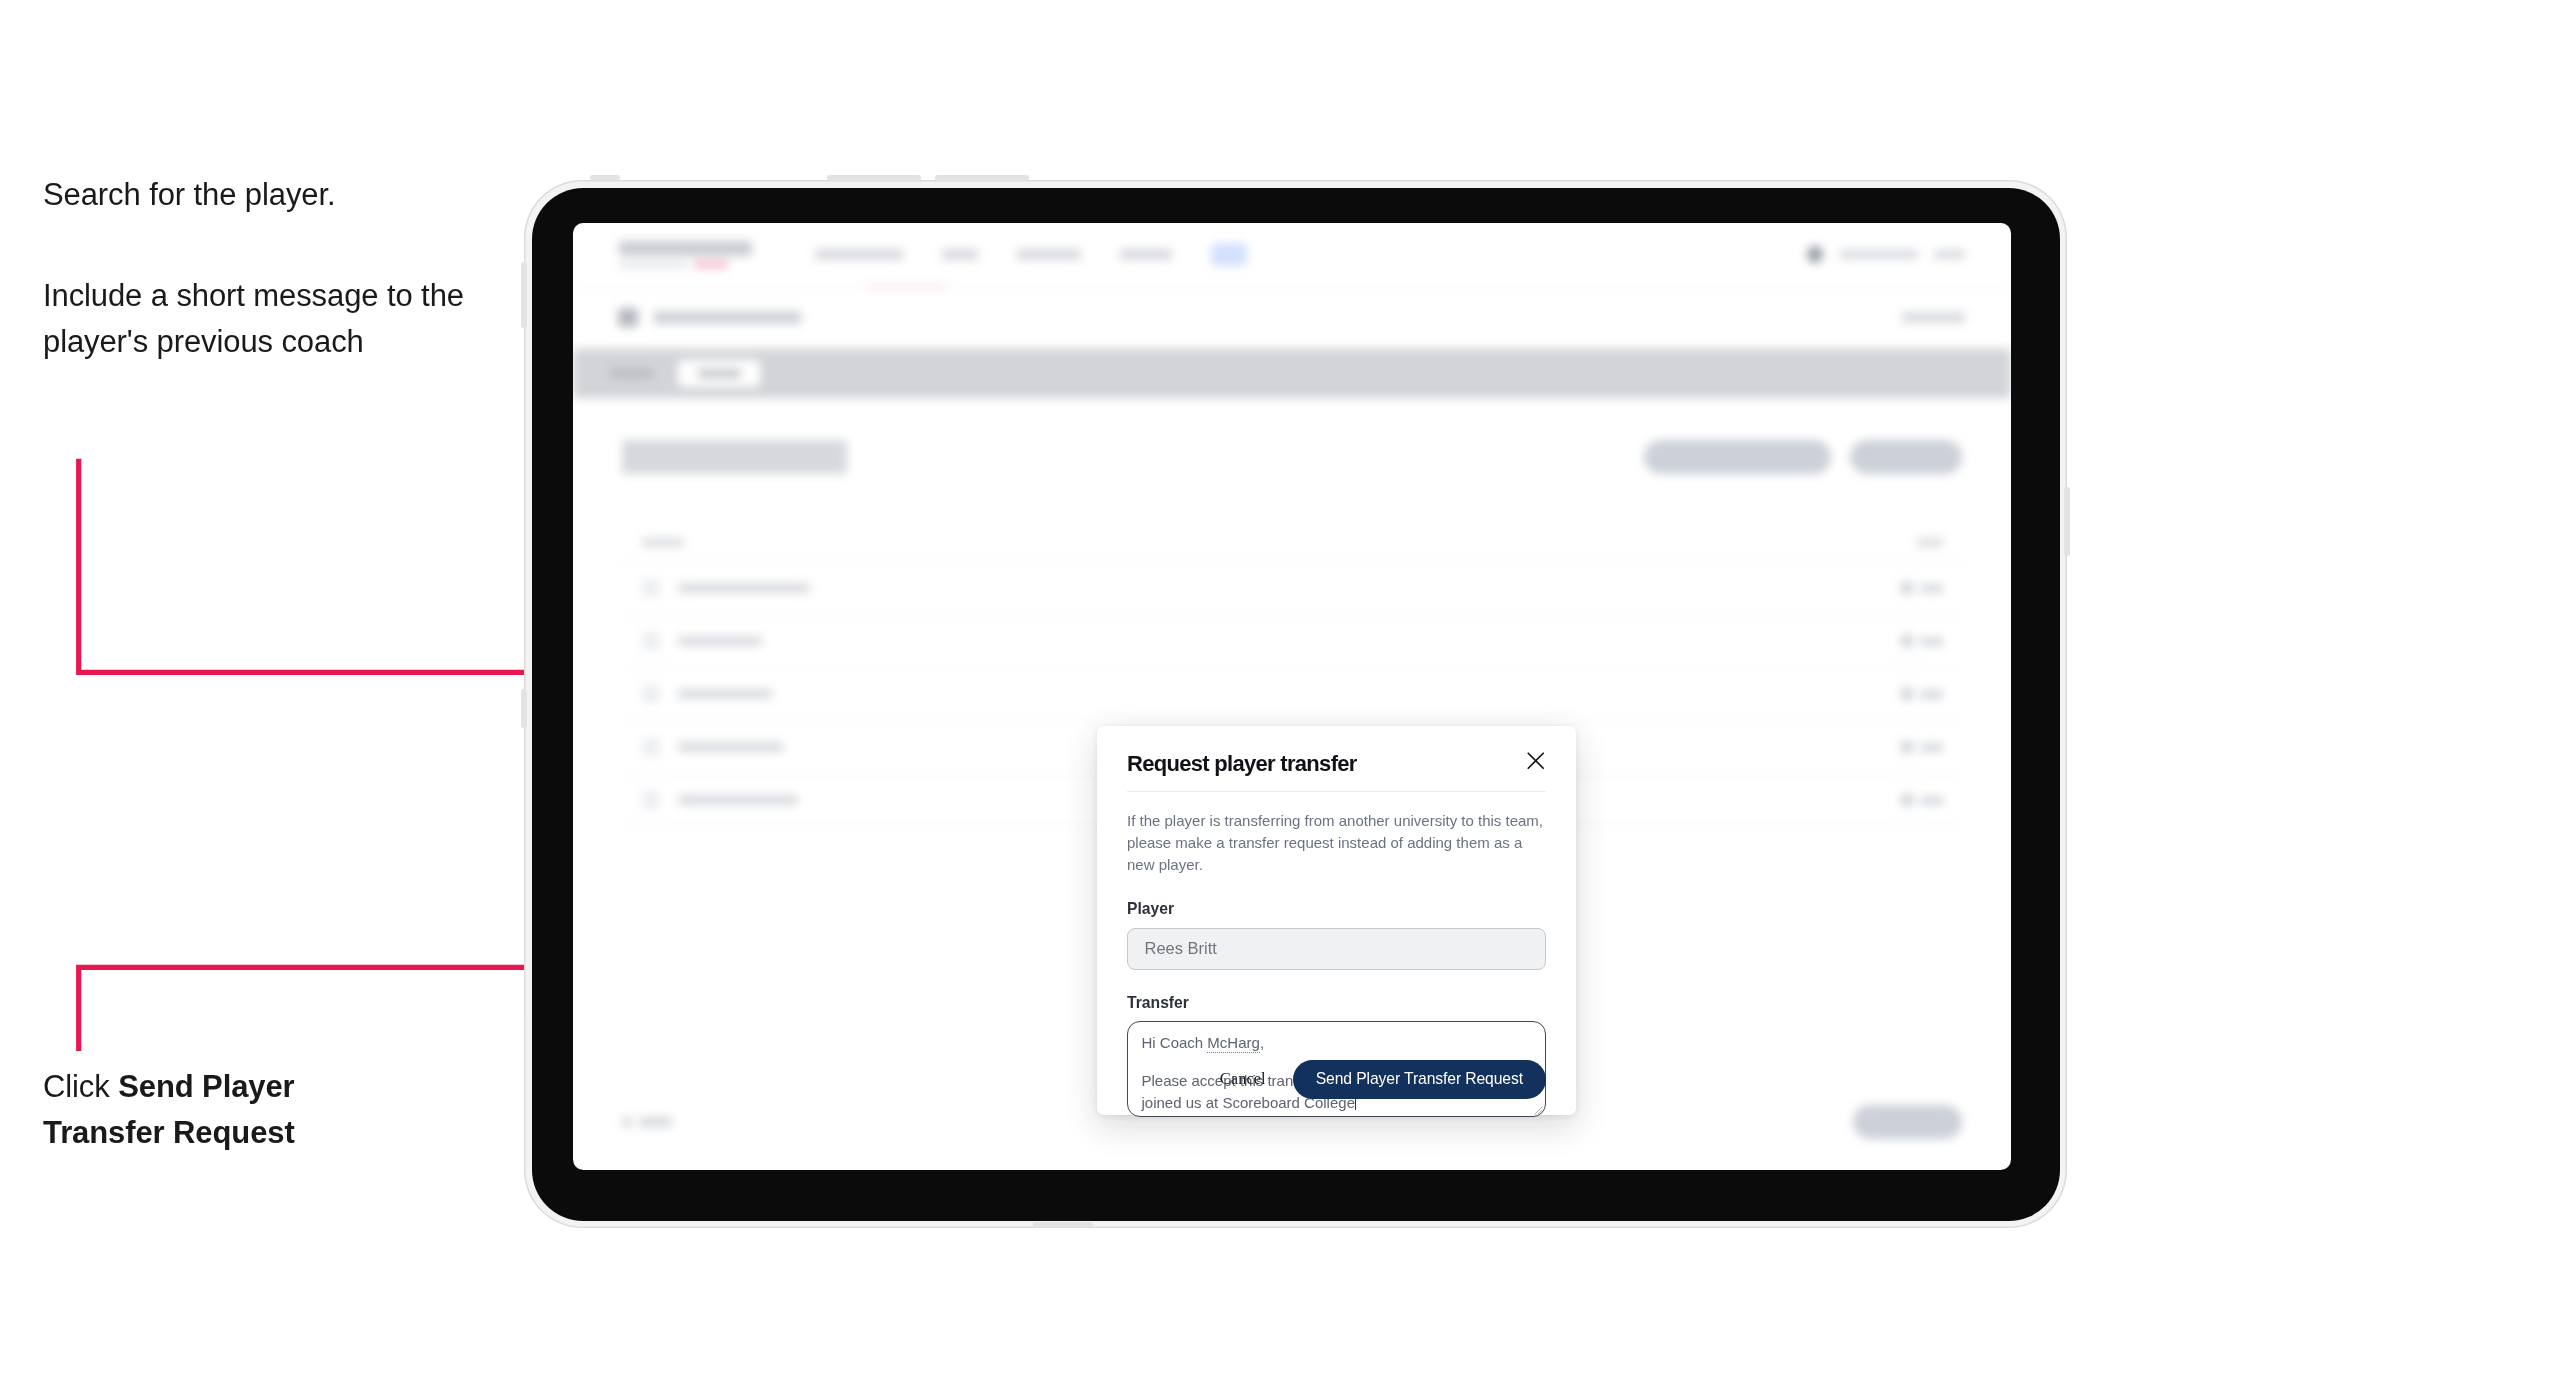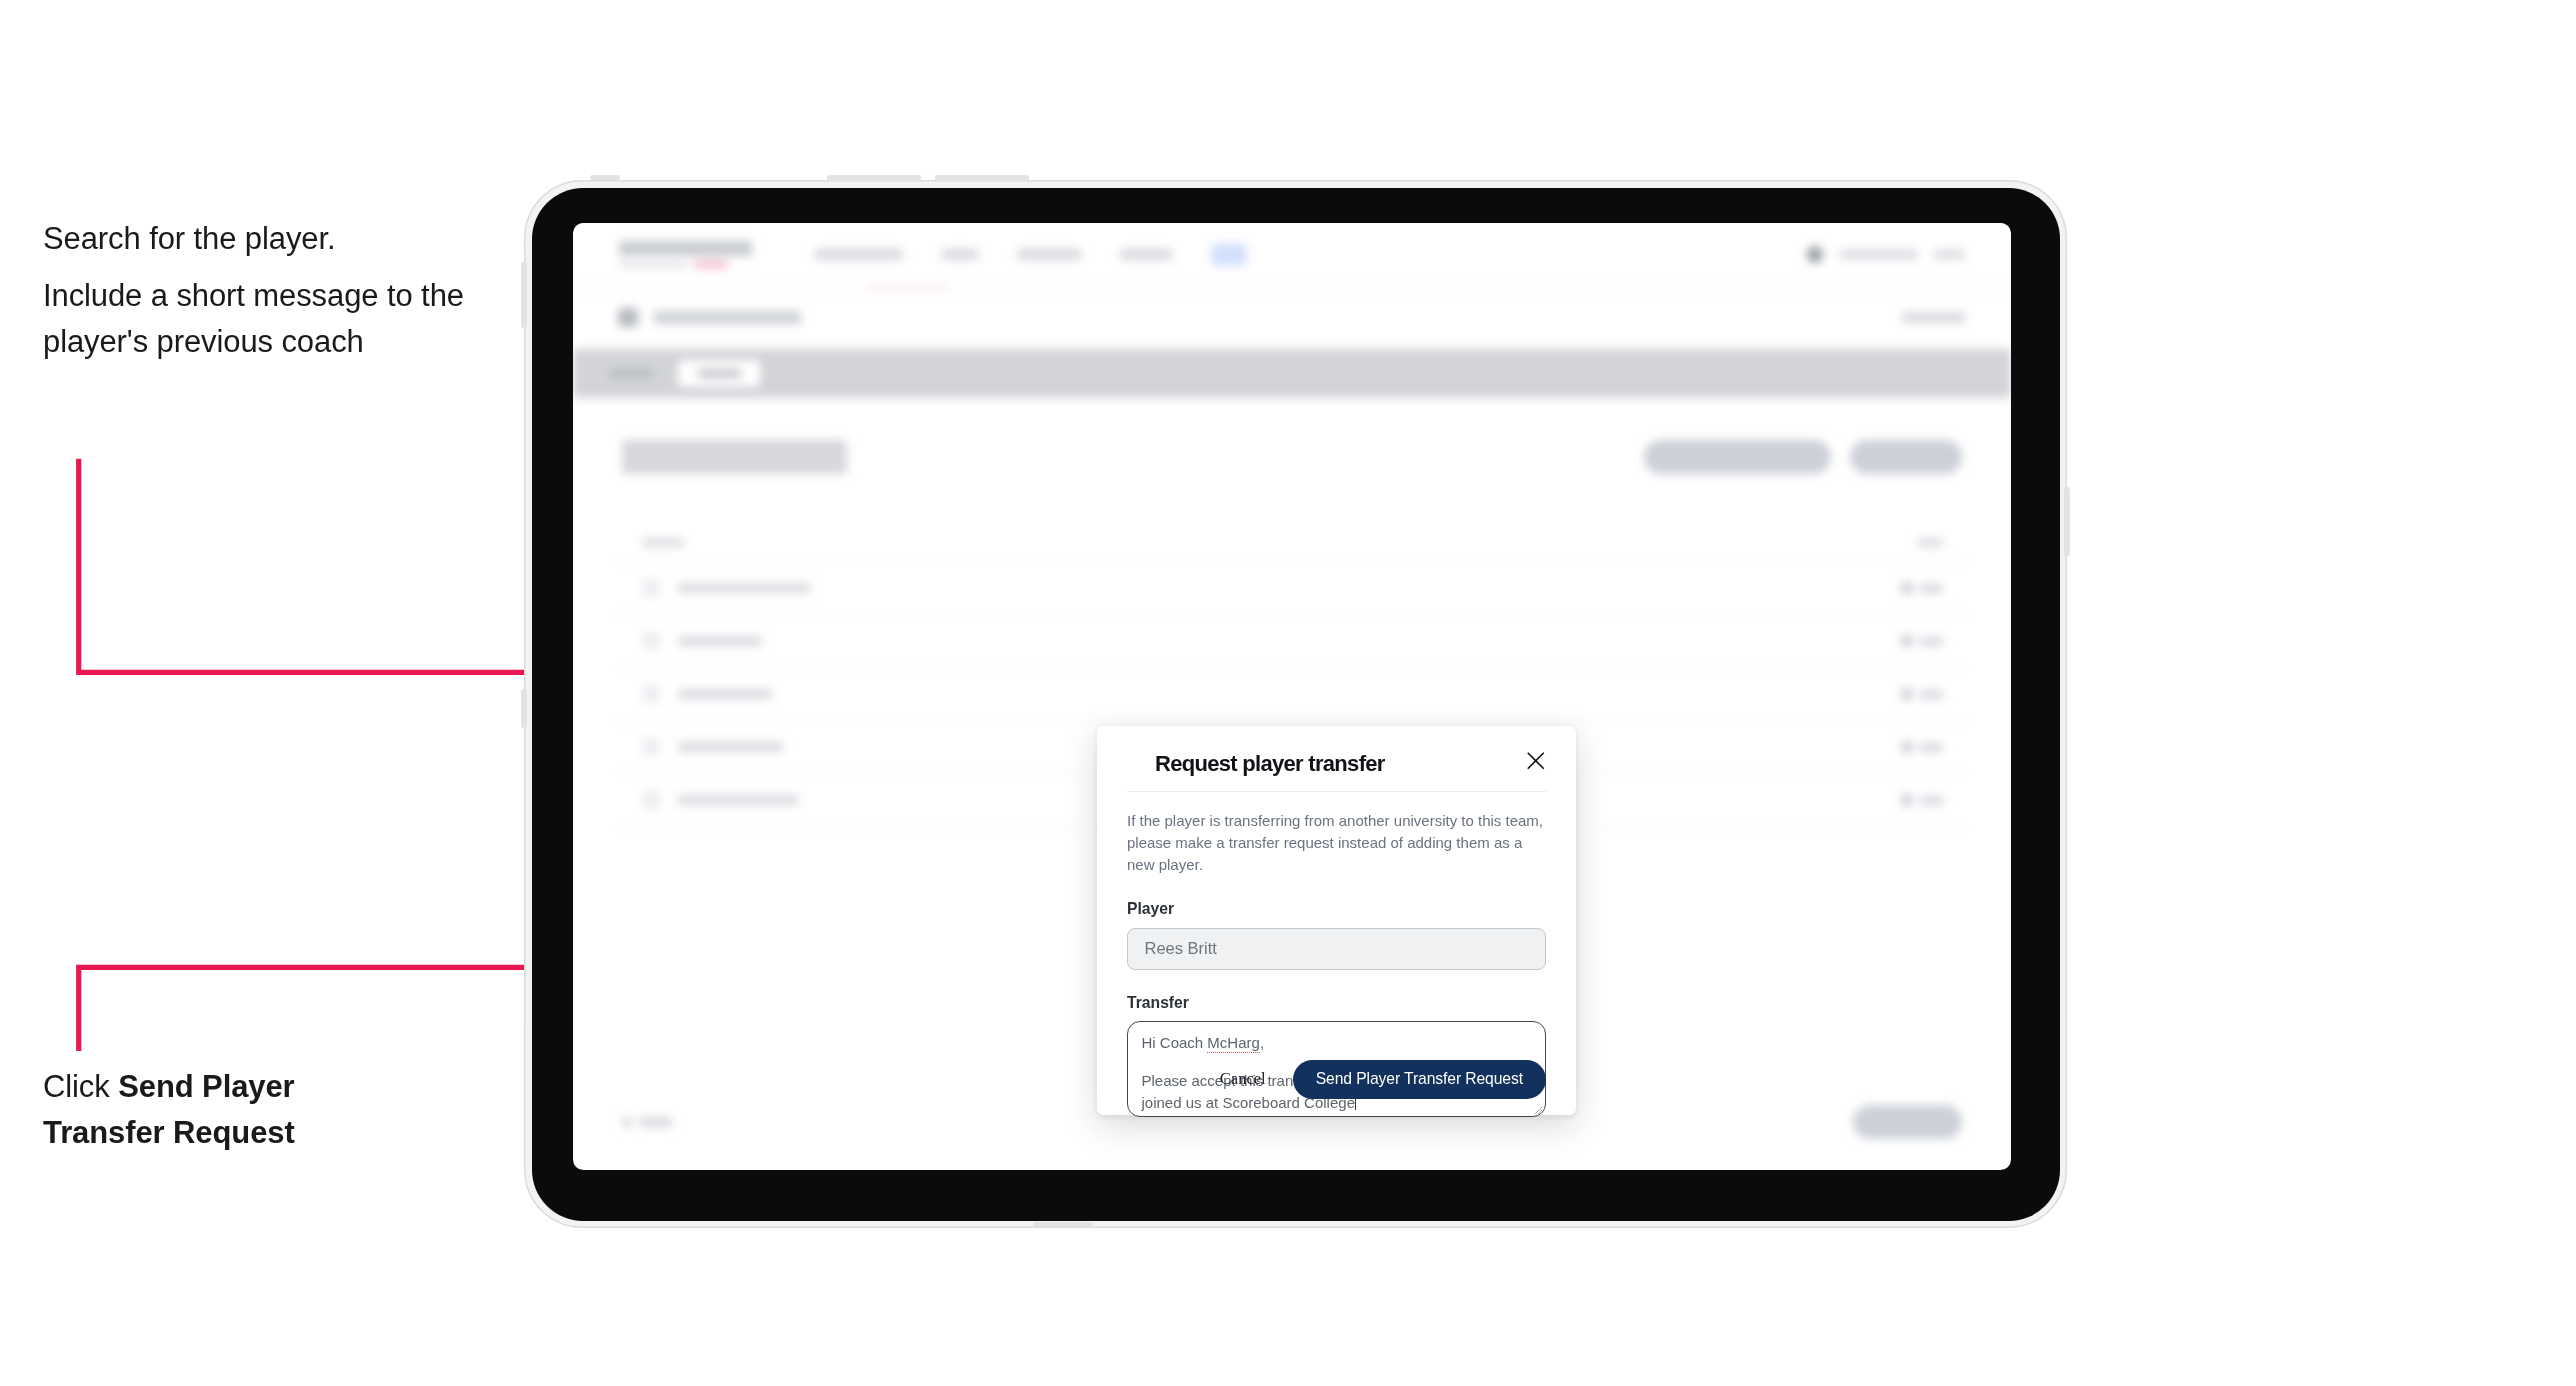--- a/index.html
+++ b/index.html
@@ -13,21 +13,21 @@
   #stage { position: relative; width: 2576px; height: 1386px; background:#fff; }
 
   
   .annot {
     position: absolute;
     color: #1a1a1a;
     font-size: 31px;
     line-height: 1.48;
     letter-spacing: -0.1px;
   }
-  #annot-1 { left: 43px; top: 172px; width: 464px; margin-top: 44px; }
+  #annot-1 { left: 43px; top: 172px; width: 464px; }
   #annot-2 { left: 43px; top: 273px; width: 449px; }
   #annot-3 { left: 43px; top: 1064px; width: 352px; }
   .annot b { font-weight: 700; }
   svg.arrowlayer { position: absolute; left:0; top:0; width:2576px; height:1386px; overflow: visible; pointer-events:none; }
 
   
   #tablet {
     position: absolute;
     left: 524px; top: 180px;
     width: 1543px; height: 1048px;
@@ -127,21 +127,21 @@
 
   
   #modal {
     position:absolute;
     left: 524px; top: 503px;
     width: 479px; height: 389px;
     background:#ffffff;
     border-radius: 6.7px;
     box-shadow: 0 10.5px 34px rgba(16,24,40,.16), 0 1.5px 6px rgba(16,24,40,.08);
   }
-  .m-head { position:relative; padding: 25px 30px 0 30px; margin-left: 28px; }
+  .m-head { position:relative; padding: 25px 30px 0 30px; }
   .m-title { font-size: 22px; font-weight: 700; color:#111217; letter-spacing:-0.7px; }
   .m-close {
     position:absolute; right:25.5px; top:19.5px;
     width:30px; height:30px; display:flex; align-items:center; justify-content:center;
     cursor:pointer;
   }
   .m-close svg { display:block; }
   .m-rule { margin: 14.2px 30px 0 30px; height:0.7px; background:#ededee; }
   .m-desc {
     margin: 18px 30px 0 30px;

